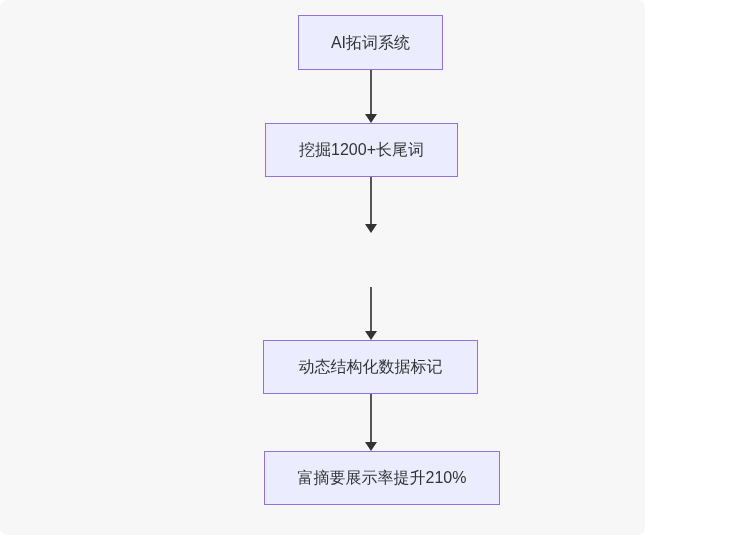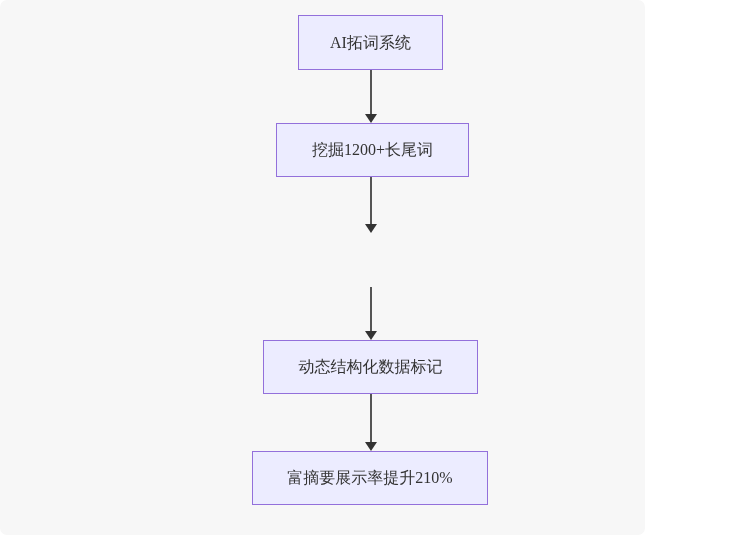--- a/index.html
+++ b/index.html
@@ -4,21 +4,21 @@
 <style>
   html, body {
     margin: 0;
     padding: 0;
   }
   .canvas {
     position: relative;
     width: 645px;
     height: 535px;
     background: #f7f7f7;
-    font-family: Liberation Serif, serif;
+    font-family: Liberation Sans, sans-serif;
     overflow: hidden;
     border-radius: 7px;
   }
   .node {
     position: absolute;
     box-sizing: border-box;
     background: #ECECFF;
     border: 1.5px solid #9370DB;
     color: #333333;
     font-size: 16px;
@@ -61,21 +61,21 @@
 
   <div class="node" style="left:298px; top:15px; width:145px; height:55px;">
     <span class="node-label">AI拓词系统</span>
   </div>
 
   <div class="edge" style="left:364px; top:70px; height:53px;">
     <div class="shaft"></div>
     <div class="head"></div>
   </div>
 
-  <div class="node" style="left:276px; top:123px; width:193px; height:54px;">
+  <div class="node" style="left:265px; top:123px; width:193px; height:54px;">
     <span class="node-label">挖掘1200+长尾词</span>
   </div>
 
   <div class="edge" style="left:364px; top:177px; height:56px;">
     <div class="shaft"></div>
     <div class="head"></div>
   </div>
 
 
   <div class="edge" style="left:364px; top:287px; height:53px;">
@@ -85,17 +85,17 @@
 
   <div class="node" style="left:263px; top:340px; width:215px; height:54px;">
     <span class="node-label">动态结构化数据标记</span>
   </div>
 
   <div class="edge" style="left:364px; top:394px; height:57px;">
     <div class="shaft"></div>
     <div class="head"></div>
   </div>
 
-  <div class="node" style="left:252px; top:451px; width:236px; height:54px;justify-content:center;">
+  <div class="node" style="left:264px; top:451px; width:236px; height:54px;justify-content:center;">
     <span class="node-label">富摘要展示率提升210%</span>
   </div>
 
 </div>
 
 </body></html>

